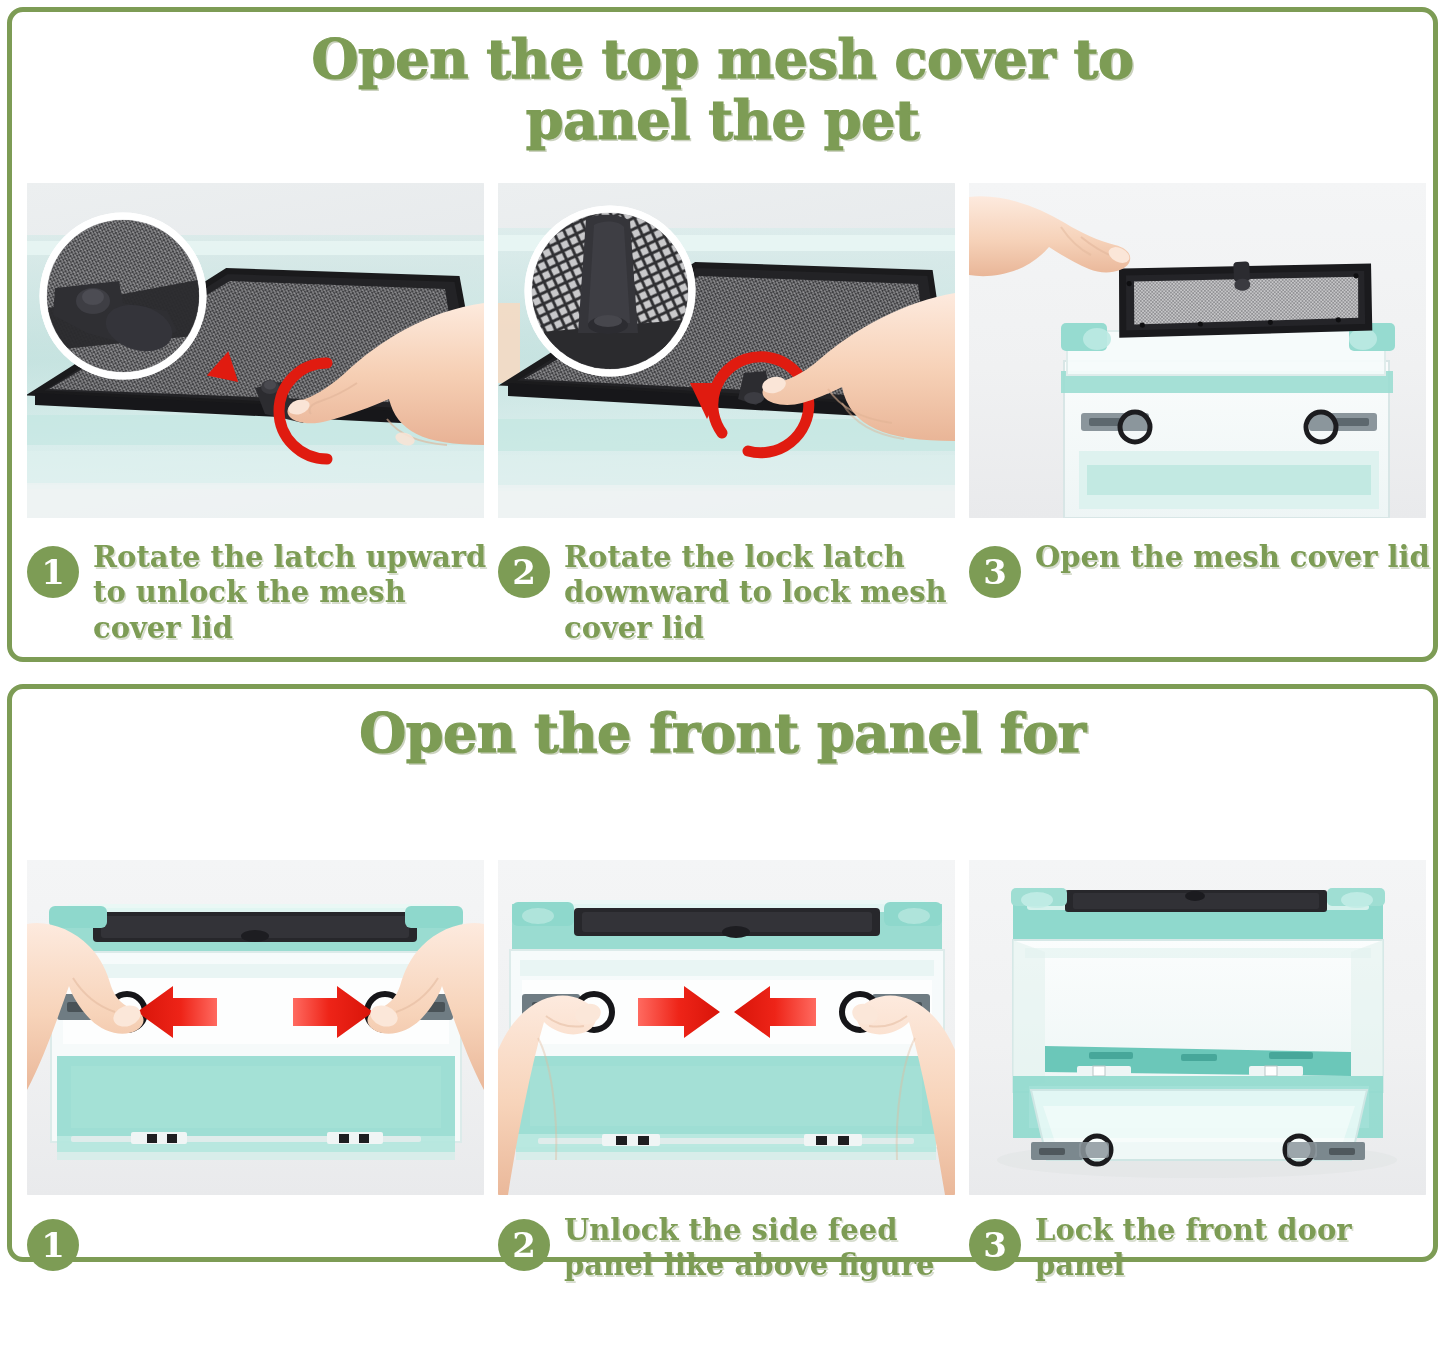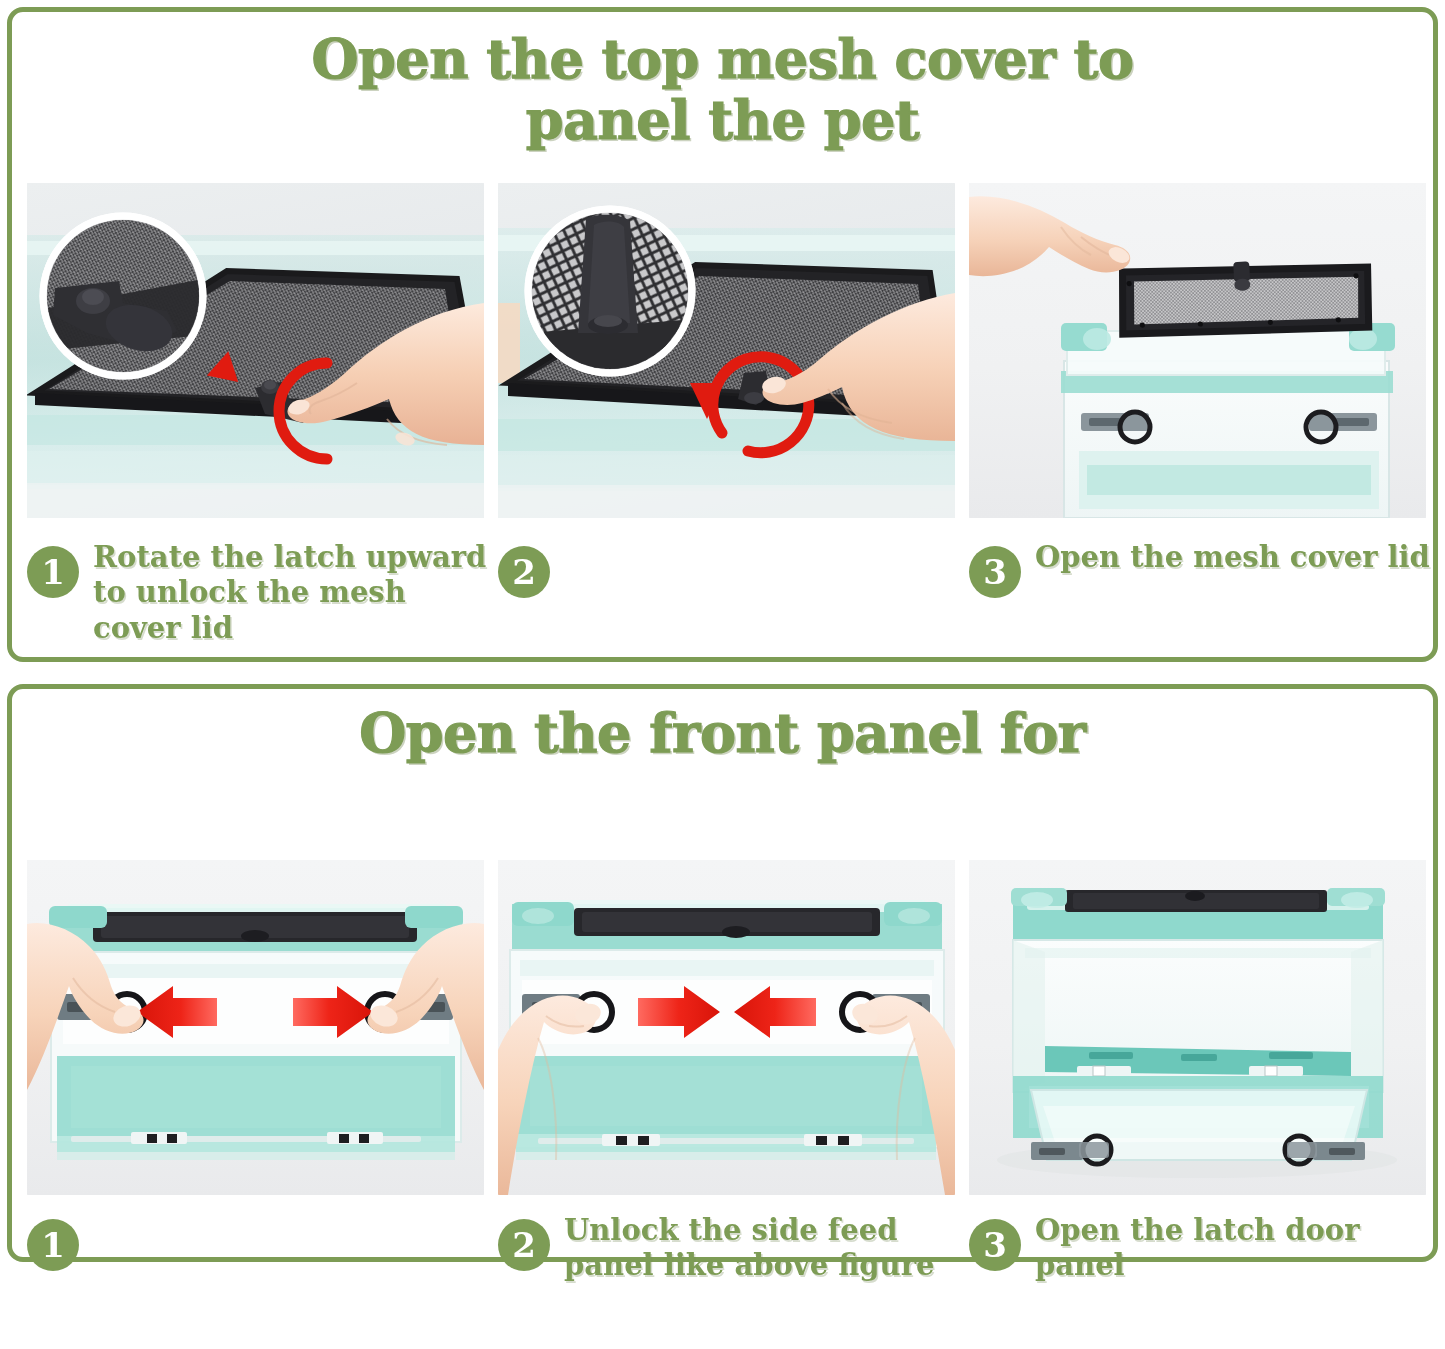--- a/index.html
+++ b/index.html
@@ -330,20 +330,21 @@
       </div>
     </div>
 
     <div class="caption-row" id="caption-row-top">
       <div class="caption">
         <div class="badge">1</div>
         <div class="caption-text">Rotate the latch upward to unlock the mesh cover lid</div>
       </div>
       <div class="caption">
         <div class="badge">2</div>
+        <div class="caption-text">Rotate the lock latch downward to lock mesh cover lid</div>
       </div>
       <div class="caption">
         <div class="badge">3</div>
         <div class="caption-text">Open the mesh cover lid</div>
       </div>
     </div>
   </div>
 
   <div class="section" id="section-bottom">
 
@@ -592,18 +593,18 @@
     <div class="caption-row" id="caption-row-bottom">
       <div class="caption">
         <div class="badge">1</div>
       </div>
       <div class="caption">
         <div class="badge">2</div>
         <div class="caption-text">Unlock the side feed panel like above figure</div>
       </div>
       <div class="caption">
         <div class="badge">3</div>
-        <div class="caption-text">Open the latch door panel</div>
+        <div class="caption-text">Lock the front door panel</div>
       </div>
     </div>
   </div>
 
 </div>
 
 </body></html>

